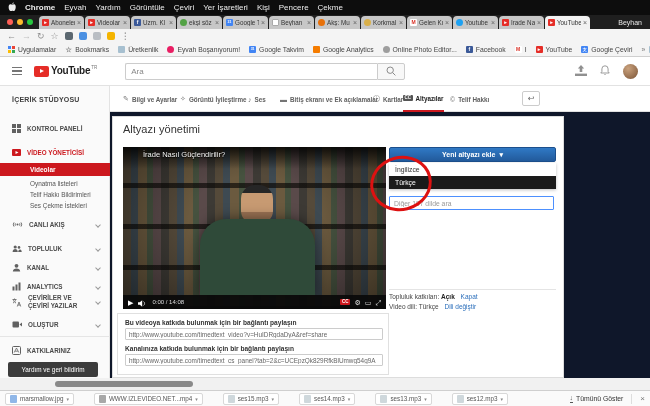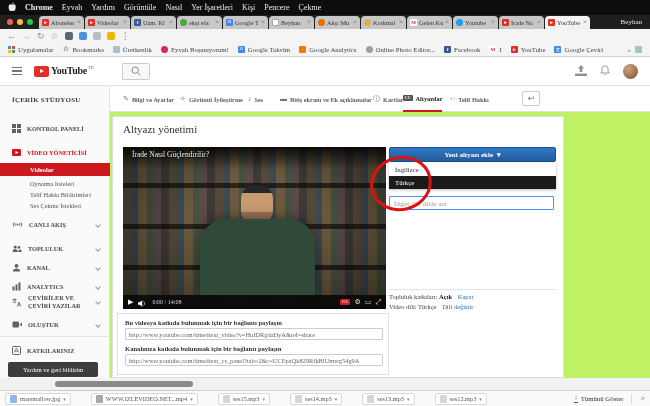--- a/index.html
+++ b/index.html
@@ -1,17 +1,17 @@
 <!DOCTYPE html>
 <html><head>
 <meta charset="utf-8">
 <style>
   html,body{margin:0;padding:0;background:#444;}
   .stage{position:relative;width:650px;height:406px;overflow:hidden;background:#fff;
-         font-family:Liberation Serif, serif;}
+         font-family:Liberation Sans, sans-serif;}
   .stage *{box-sizing:border-box;}
 
   
   #menubar{position:absolute;top:0;left:0;right:0;height:15px;background:#0d0d0d;color:#ededed;
            display:flex;align-items:center;gap:9px;padding:0 8px;font-size:8px;}
   .mb-item{white-space:nowrap;cursor:default;}
   .mb-bold{font-weight:bold;}
   .mb-right{margin-left:auto;display:flex;align-items:center;gap:7px;}
   .circ{width:7px;height:7px;border:1px solid #bdbdbd;border-radius:50%;}
   .batt{position:relative;width:13px;height:6px;border:1px solid #e8e8e8;border-radius:1px;}
@@ -115,37 +115,37 @@
   #content-tabs{position:absolute;top:0;left:0;right:0;height:26px;background:#fff;border-bottom:1px solid #e0e0e0;}
   .ct{position:absolute;top:0;height:26px;display:flex;align-items:center;gap:3px;
       font-size:6.3px;font-weight:bold;color:#606060;white-space:nowrap;}
   .ct .ct-ic{font-size:7px;color:#757575;font-weight:normal;}
   .ct-active{color:#212121;border-bottom:2px solid #cc181e;height:26px;}
   .cc-chip{display:inline-block;background:#555;color:#fff;font-size:4.5px;font-weight:bold;
            padding:1px 1.5px;border-radius:1px;line-height:1;}
   .back-box{position:absolute;left:412px;top:5px;width:18px;height:15px;border:1px solid #ccc;border-radius:2px;
             background:#fff;display:flex;align-items:center;justify-content:center;color:#666;font-size:8px;}
 
-  #page{position:absolute;top:26px;left:0;right:0;bottom:0;background:#bef264;}
+  #page{position:absolute;top:26px;left:0;right:0;bottom:0;background:#0f172a;}
   #card{position:absolute;left:2px;top:4px;width:452px;height:262px;background:#fff;border:1px solid #ddd;}
   .card-heading{position:absolute;left:10px;top:6px;font-size:11px;color:#333;}
 
   
   #player{position:absolute;left:10px;top:30px;width:263px;height:162px;background:#171613;overflow:hidden;}
   .scene{position:absolute;inset:0;
     background:
       radial-gradient(ellipse at 50% 45%, rgba(0,0,0,0) 35%, rgba(0,0,0,.5) 100%),
       repeating-linear-gradient(180deg, rgba(0,0,0,0) 0 36px, rgba(8,6,4,.65) 36px 41px),
       repeating-linear-gradient(90deg,#554a3a 0 8px,#3e4a52 8px 15px,#6b5a3f 15px 24px,#46523f 24px 30px,#5a4a4a 30px 38px,#3d3a35 38px 46px);}
   .person-head{position:absolute;left:118px;top:38px;width:32px;height:38px;border-radius:14px 14px 12px 12px;
     background:linear-gradient(#262626 0 8px,#c79a72 8px 27px,#9b7354 27px);z-index:2;}
   .person-body{position:absolute;left:77px;top:72px;width:115px;height:76px;background:#2f4a39;
     border-radius:26px 26px 0 0;z-index:2;box-shadow:0 0 14px rgba(0,0,0,.5);}
   .pl-title{position:absolute;top:0;left:0;right:0;height:22px;z-index:3;color:#f0f0f0;font-size:7.5px;
-    padding:3px 9px;background:linear-gradient(rgba(0,0,0,.8),rgba(0,0,0,0));text-shadow:0 1px 1px #000;}
+    padding:3px 20px;background:linear-gradient(rgba(0,0,0,.8),rgba(0,0,0,0));text-shadow:0 1px 1px #000;}
   .pl-controls{position:absolute;bottom:0;left:0;right:0;height:14px;background:rgba(10,10,10,.93);z-index:4;
     display:flex;align-items:center;gap:5px;padding:0 5px;color:#fff;}
   .pl-play{font-size:7px;line-height:1;}
   .pl-time{font-size:6px;color:#ddd;}
   .pl-right{margin-left:auto;display:flex;align-items:center;gap:4px;}
   .pl-cc{background:#cc181e;color:#fff;font-size:4.5px;font-weight:bold;padding:1px 2px;border-radius:1px;line-height:1;}
   .pl-ic{font-size:7px;color:#ddd;line-height:1;}
 
   
   .add-btn{position:absolute;left:276px;top:30px;width:167px;height:15px;border:1px solid #1c4f8c;border-radius:2px;
@@ -196,21 +196,21 @@
 <div class="stage">
 
   <div id="menubar">
     <span><svg width="8" height="10" viewBox="0 0 9 11">
           <path d="M6.4.5c.1.8-.6 1.7-1.5 1.7C4.8 1.4 5.6.5 6.4.5zM4.9 2.8c.5 0 1.4-.7 2.4-.3 1.7.7 1.8 4.3.6 6.3-.5.8-1 1.5-1.8 1.3-.6-.2-.8-.4-1.3-.4s-.8.3-1.3.4C2.7 10.3 2 9.6 1.5 8.8.3 6.8.5 3.2 2.2 2.5c1-.4 1.9.3 2.7.3z" fill="#ededed"></path>
         </svg></span>
     <span class="mb-item mb-bold">Chrome</span>
     <span class="mb-item">Eyvah</span>
     <span class="mb-item">Yardım</span>
     <span class="mb-item">Görüntüle</span>
-    <span class="mb-item">Nasıl</span>
+    <span class="mb-item">Çeviri</span>
     <span class="mb-item">Yer İşaretleri</span>
     <span class="mb-item">Kişi</span>
     <span class="mb-item">Pencere</span>
     <span class="mb-item">Çekme</span>
   </div>
 
   <div id="tabstrip">
     <span class="lights">
       <span class="light l-red"></span>
       <span class="light l-yel"></span>
@@ -349,20 +349,21 @@
         <i></i>
         <i></i>
         <i></i>
       </span>
     <span class="ytlogo">
       <span class="logo-box"></span>
       <span class="logo-word">YouTube</span>
       <span class="logo-sup">TR</span>
     </span>
     <span class="searchwrap">
+      <input class="yt-search" type="text" placeholder="Ara" style="">
       <span class="search-btn">
         <svg width="10" height="10" viewBox="0 0 10 10">
             <circle cx="4.2" cy="4.2" r="3.2" stroke="#8a8a8a" fill="none"></circle>
             <path d="M6.6 6.6l2.8 2.8" stroke="#8a8a8a"></path>
           </svg>
       </span>
     </span>
     <span class="hdr-right">
       <span><svg width="12" height="11" viewBox="0 0 12 11">
             <path d="M6 0l3.2 3.4H7.3V7H4.7V3.4H2.8z" fill="#909090"></path>

